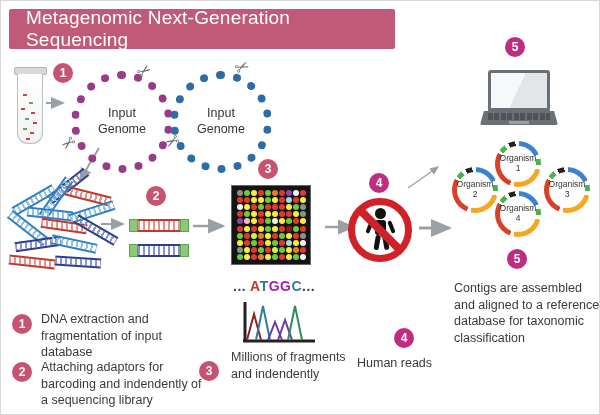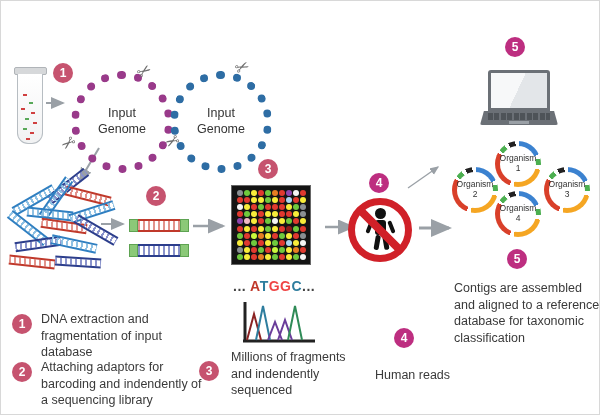--- a/index.html
+++ b/index.html
@@ -92,20 +92,23 @@
     </defs>
     <line x1="45" y1="102" x2="62" y2="102" stroke="#9aa0a6" stroke-width="2" marker-end="url(#ah)"></line>
     <line x1="98" y1="147" x2="79" y2="179" stroke="#9aa0a6" stroke-width="2" marker-end="url(#ah)"></line>
     <line x1="100" y1="223" x2="122" y2="223" stroke="#9aa0a6" stroke-width="2" marker-end="url(#ah)"></line>
     <line x1="192" y1="225" x2="222" y2="225" stroke="#9aa0a6" stroke-width="2.5" marker-end="url(#ah)"></line>
     <line x1="324" y1="226" x2="352" y2="226" stroke="#9aa0a6" stroke-width="2.5" marker-end="url(#ah)"></line>
     <line x1="418" y1="227" x2="448" y2="227" stroke="#9aa0a6" stroke-width="3" marker-end="url(#ah)"></line>
     <line x1="407" y1="187" x2="437" y2="166" stroke="#9aa0a6" stroke-width="1.3" marker-end="url(#ah)"></line>
   </svg>
 
+  <div class="banner">
+    <span>Metagenomic Next-Generation Sequencing</span>
+  </div>
 
   <div class="badge" style="left:52px;top:62px;">1</div>
   <div class="badge" style="left:145px;top:185px;">2</div>
   <div class="badge" style="left:257px;top:158px;">3</div>
   <div class="badge magenta" style="left:368px;top:172px;">4</div>
   <div class="badge magenta" style="left:504px;top:36px;">5</div>
 
   <div class="tube-cap"></div>
   <div class="tube"></div>
   <div class="specks"></div>
@@ -250,21 +253,21 @@
       <div class="dot" style="background: rgb(224, 57, 47);"></div>
       <div class="dot" style="background: rgb(230, 126, 34);"></div>
       <div class="dot" style="background: rgb(248, 236, 58);"></div>
       <div class="dot" style="background: rgb(111, 201, 61);"></div>
       <div class="dot" style="background: rgb(224, 57, 47);"></div>
       <div class="dot" style="background: rgb(248, 236, 58);"></div>
       <div class="dot" style="background: rgb(111, 201, 61);"></div>
       <div class="dot" style="background: rgb(245, 245, 245);"></div>
     </div>
 
-  <div class="seq"><span style="color: rgb(68, 68, 68);">... </span><span style="color: rgb(192, 57, 43);">A</span><span style="color: rgb(46, 125, 158);">T</span><span style="color: #ef4444;">GG</span><span style="color: rgb(46, 125, 158);">C</span><span style="color: rgb(68, 68, 68);">...</span></div>
+  <div class="seq"><span style="color: rgb(68, 68, 68);">... </span><span style="color: rgb(192, 57, 43);">A</span><span style="color: rgb(46, 125, 158);">T</span><span style="color: #a21caf;">GG</span><span style="color: rgb(46, 125, 158);">C</span><span style="color: rgb(68, 68, 68);">...</span></div>
 
   <svg class="chromo" width="82" height="50">
     <line x1="8" y1="4" x2="8" y2="43" stroke="#222" stroke-width="3"></line>
     <line x1="6" y1="43" x2="78" y2="43" stroke="#222" stroke-width="3"></line>
     <g>
         <polyline points="10,42 17,16 24,42" fill="none" stroke="#8b2323" stroke-width="2"></polyline>
         <polyline points="19,42 26,8 33,42" fill="none" stroke="#2e7d9e" stroke-width="2"></polyline>
         <polyline points="31,42 38,24 45,42" fill="none" stroke="#6a3d9a" stroke-width="2"></polyline>
         <polyline points="41,42 48,22 55,42" fill="none" stroke="#6a3d9a" stroke-width="2"></polyline>
         <polyline points="51,42 58,8 65,42" fill="none" stroke="#2f8b57" stroke-width="2"></polyline>
@@ -324,25 +327,24 @@
   <div class="note" style="left:40px;top:358px;width:180px;">
     <span>Attaching adaptors for</span>
       <span>barcoding and indendently of</span>
       <span>a sequencing library</span>
   </div>
 
   <div class="badge" style="left:198px;top:360px;">3</div>
   <div class="note" style="left:230px;top:348px;width:140px;">
     <span>Millions of fragments</span>
       <span>and indendently</span>
-      <span>sequenced</span>
   </div>
 
   <div class="badge magenta" style="left:393px;top:327px;">4</div>
-  <div class="note" style="left:374px;top:354px;width:100px;margin-top:12px;">
+  <div class="note" style="left:356px;top:354px;width:100px;">
     <span>Human reads</span>
   </div>
 
   <div class="badge magenta" style="left:506px;top:248px;">5</div>
   <div class="note" style="left:453px;top:279px;width:150px;">
     <span>Contigs are assembled</span>
       <span>and aligned to a reference</span>
       <span>database for taxonomic</span>
       <span>classification</span>
   </div>

